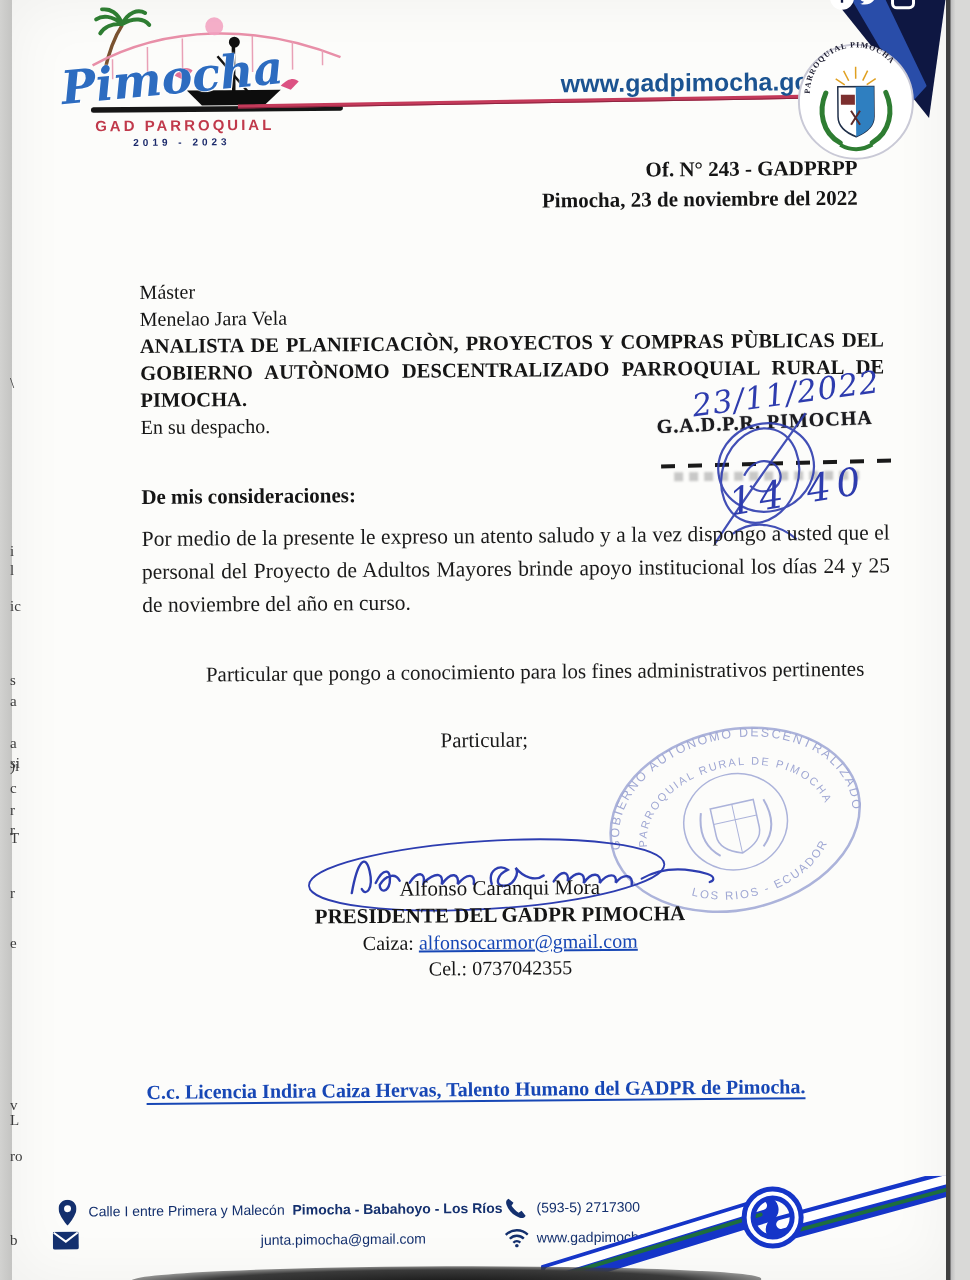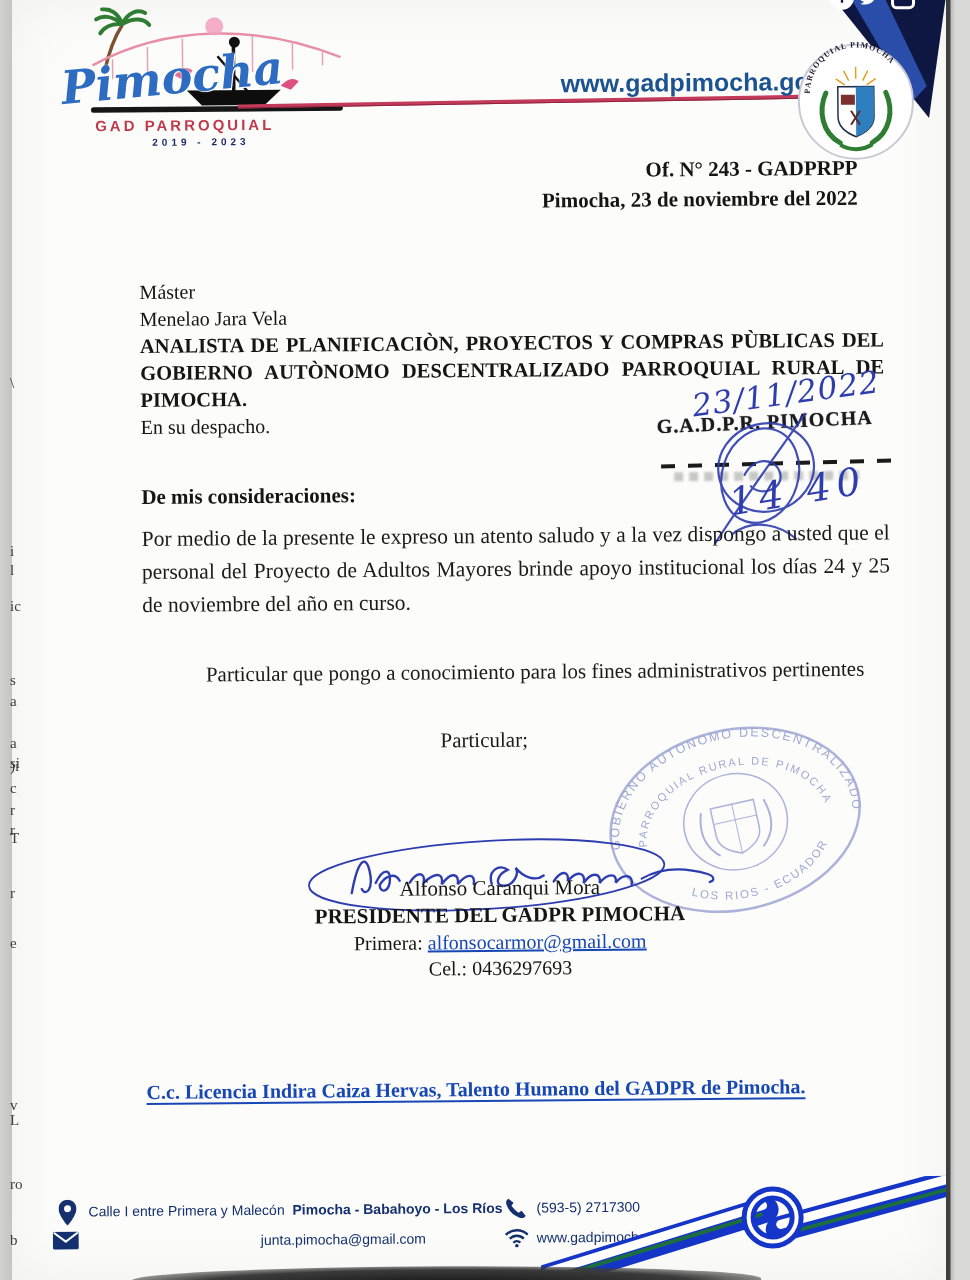--- a/index.html
+++ b/index.html
@@ -13,21 +13,21 @@
         background:linear-gradient(90deg,#d2d2d0,#c4c4c2);}
   .tilt{position:absolute;left:12px;top:0;width:934px;height:1280px;transform:rotate(-0.5deg);transform-origin:50% 0;}
 
   
   .logo-art{position:absolute;left:40px;top:4px;}
   .logo-script{position:absolute;left:48px;top:48px;font-family:"DejaVu Serif",serif;
         font-style:italic;font-weight:bold;font-size:46px;color:#2d6cc0;transform:rotate(-5deg);
         text-shadow:0 0 2px #fff,1px 1px 0 #fff;}
   .logo-sub{position:absolute;left:82px;top:114px;font-family:"Liberation Sans",sans-serif;
         font-weight:bold;font-size:15px;letter-spacing:3px;color:#c0394b;}
-  .logo-years{position:absolute;left:139px;top:134px;font-family:"Liberation Sans",sans-serif;
+  .logo-years{position:absolute;left:120px;top:134px;font-family:"Liberation Sans",sans-serif;
         font-weight:bold;font-size:10px;letter-spacing:4px;color:#1b2a6b;}
   .redline{position:absolute;left:225px;top:100px;width:562px;height:3px;background:#c43a5a;
         border-bottom:1px solid #8e2440;transform:rotate(-0.5deg);}
   .site-header{position:absolute;left:548px;top:70px;font-family:"Liberation Sans",sans-serif;
         font-weight:600;font-size:25px;color:#1b5391;}
   .navy-wedge{position:absolute;left:0;top:0;width:934px;height:170px;
         clip-path:polygon(820px 0,934px 0,916px 122px);background:#0e1742;}
   .navy-streak{position:absolute;left:0;top:0;width:934px;height:170px;
         clip-path:polygon(838px 0,872px 0,914px 90px,899px 106px);background:#2c53b5;opacity:.9;}
   .social{position:absolute;top:-11px;font-family:"Liberation Sans",sans-serif;}
@@ -106,21 +106,21 @@
   <span class="frag" style="top:735px">a</span>
   <span class="frag" style="top:758px">)i</span>
   <span class="frag" style="top:780px">c</span>
   <span class="frag" style="top:802px">r</span>
   <span class="frag" style="top:822px">r</span>
   <span class="frag" style="top:830px">T</span>
   <span class="frag" style="top:885px">r</span>
   <span class="frag" style="top:935px">e</span>
   <span class="frag" style="top:1097px">v</span>
   <span class="frag" style="top:1112px">L</span>
-  <span class="frag" style="top:1176px">ro</span>
+  <span class="frag" style="top:1148px">ro</span>
   <span class="frag" style="top:1232px">b</span>
 
   <div class="tilt">
 
     <div class="navy-wedge"></div>
     <div class="navy-streak"></div>
     <div class="social soc-f">f</div>
     <svg class="social" style="left:846px;width:26px;height:24px;position:absolute" viewBox="0 0 26 24">
       <path d="M2,18 C7,20 14,19 17,13 C19,9 19,6 19,5 L22,3 L19,4 L21,1 L18,3 C15,0 10,2 11,6 C7,6 4,4 2,2 C0,6 3,9 5,10 C3,11 2,11 1,10 C1,14 4,16 6,16 C4,18 3,18 2,18 Z" fill="#ffffff"></path>
     </svg>
@@ -233,26 +233,26 @@
         <path stroke-width="2.4" d="M118,52 C126,40 134,42 132,52 C146,40 152,44 150,54 C160,40 168,44 166,54 C176,42 184,44 182,54"></path>
         <path stroke-width="2.4" d="M200,54 C196,40 208,34 216,40 C206,44 202,56 212,56 C222,56 228,44 224,38 C232,48 244,52 252,46"></path>
         <path stroke-width="2.4" d="M262,52 C270,40 278,42 276,52 C286,40 294,44 292,54 C300,42 310,44 308,54 C316,44 326,44 324,54 C332,44 342,46 340,56"></path>
         <path stroke-width="2.2" d="M350,50 C372,38 396,40 416,46 C422,48 424,52 418,54"></path>
       </g>
     </svg>
     <div class="sig-block">
       <div class="sig-name">Alfonso Caranqui Mora</div>
       <div class="sig-title">PRESIDENTE DEL GADPR PIMOCHA</div>
       <div class="sig-line">
-        <span>Primera:</span>
+        <span>Caiza:</span>
         <span class="mail">alfonsocarmor@gmail.com</span>
       </div>
       <div class="sig-line">
         <span>Cel.:</span>
-        <span>0436297693</span>
+        <span>0737042355</span>
       </div>
     </div>
 
     <div class="cc">C.c. Licencia Indira Caiza Hervas, Talento Humano del GADPR de Pimocha.</div>
 
     <div class="footer">
       <svg class="f-abs pin-icon" width="18" height="26" viewBox="0 0 18 26">
         <path d="M9,0 C4,0 0,4 0,9 C0,16 9,26 9,26 C9,26 18,16 18,9 C18,4 14,0 9,0 Z" fill="#14306e"></path>
         <circle cx="9" cy="9" r="3.5" fill="#fff"></circle>
       </svg>

